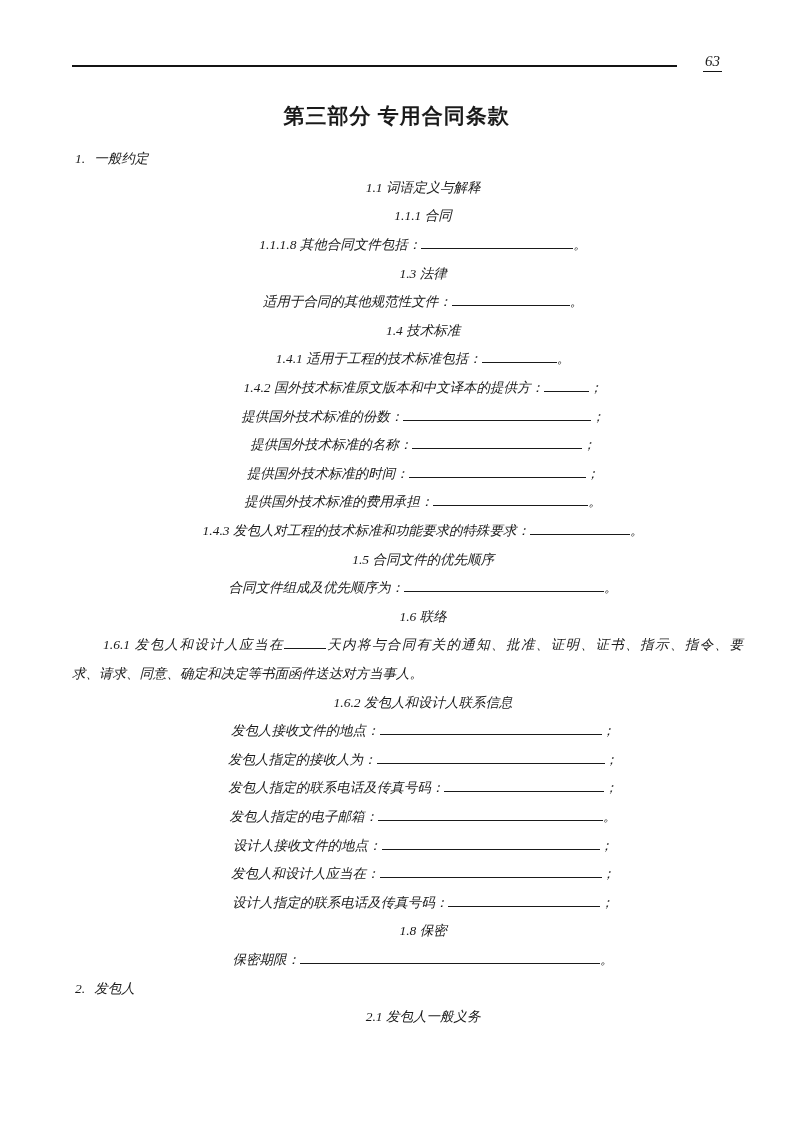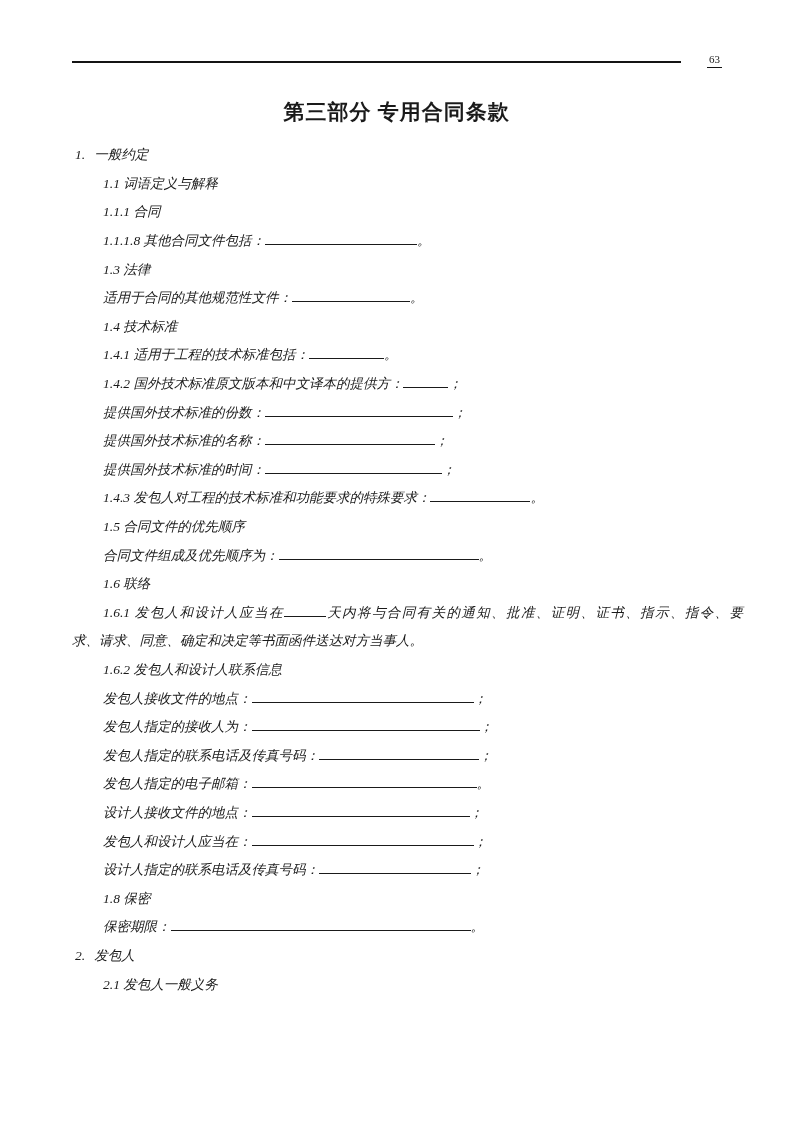--- a/index.html
+++ b/index.html
@@ -16,23 +16,24 @@
   .header {
     display:flex; align-items:flex-end;
     padding-top:54px; margin:0 71px 0 72px;
   }
   .header-rule {
     flex:1; height:0;
     border-bottom:2.5px solid #141414;
   }
   .page-number {
     margin-left:26px; margin-bottom:-5px;
-    font-size:11px; line-height:1;
+    font-size:15px; line-height:1;
     padding:0 2px 2px 2px;
     border-bottom:1.2px solid #141414;
+    font-style:italic;
   }
 
   
   .doc-title {
     margin-top:36px;
     text-align:center;
     font-size:21px;
     font-weight:bold;
     letter-spacing:1px;
     line-height:1.3;
@@ -43,21 +44,21 @@
     margin:15px 50px 0 72px;
     font-size:13.5px;
   }
   .line {
     line-height:28.6px;
     height:28.6px;
     white-space:nowrap;
     font-style:italic;
   }
   .indent-top  { padding-left:3px; }
-  .indent-sub  { padding-left:31px; }
+  .indent-sub  { padding-left:31px;text-align:center; }
   .indent-flush{ padding-left:0; }
   .justify-line {
     white-space:normal;
     text-align:justify;
     text-align-last:justify;
   }
   .blank-field {
     display:inline-block;
     height:0.85em;
     border-bottom:1.1px solid #1a1a1a;
@@ -83,20 +84,21 @@
       <div class="line indent-sub"><span>1.1.1 合同</span></div>
       <div class="line indent-sub"><span>1.1.1.8 其他合同文件包括：</span><span class="blank-field" style="width: 152px;"></span><span>。</span></div>
       <div class="line indent-sub"><span>1.3 法律</span></div>
       <div class="line indent-sub"><span>适用于合同的其他规范性文件：</span><span class="blank-field" style="width: 118px;"></span><span>。</span></div>
       <div class="line indent-sub"><span>1.4 技术标准</span></div>
       <div class="line indent-sub"><span>1.4.1 适用于工程的技术标准包括：</span><span class="blank-field" style="width: 75px;"></span><span>。</span></div>
       <div class="line indent-sub"><span>1.4.2 国外技术标准原文版本和中文译本的提供方：</span><span class="blank-field" style="width: 45px;"></span><span>；</span></div>
       <div class="line indent-sub"><span>提供国外技术标准的份数：</span><span class="blank-field" style="width: 188px;"></span><span>；</span></div>
       <div class="line indent-sub"><span>提供国外技术标准的名称：</span><span class="blank-field" style="width: 170px;"></span><span>；</span></div>
       <div class="line indent-sub"><span>提供国外技术标准的时间：</span><span class="blank-field" style="width: 177px;"></span><span>；</span></div>
+      <div class="line indent-sub"><span>提供国外技术标准的费用承担：</span><span class="blank-field" style="width: 155px;"></span><span>。</span></div>
       <div class="line indent-sub"><span>1.4.3 发包人对工程的技术标准和功能要求的特殊要求：</span><span class="blank-field" style="width: 100px;"></span><span>。</span></div>
       <div class="line indent-sub"><span>1.5 合同文件的优先顺序</span></div>
       <div class="line indent-sub"><span>合同文件组成及优先顺序为：</span><span class="blank-field" style="width: 200px;"></span><span>。</span></div>
       <div class="line indent-sub"><span>1.6 联络</span></div>
       <div class="line indent-sub justify-line"><span>1.6.1 发包人和设计人应当在</span><span class="blank-field" style="width: 42px;"></span><span>天内将与合同有关的通知、批准、证明、证书、指示、指令、要</span></div>
       <div class="line indent-flush"><span>求、请求、同意、确定和决定等书面函件送达对方当事人。</span></div>
       <div class="line indent-sub"><span>1.6.2 发包人和设计人联系信息</span></div>
       <div class="line indent-sub"><span>发包人接收文件的地点：</span><span class="blank-field" style="width: 222px;"></span><span>；</span></div>
       <div class="line indent-sub"><span>发包人指定的接收人为：</span><span class="blank-field" style="width: 228px;"></span><span>；</span></div>
       <div class="line indent-sub"><span>发包人指定的联系电话及传真号码：</span><span class="blank-field" style="width: 160px;"></span><span>；</span></div>

